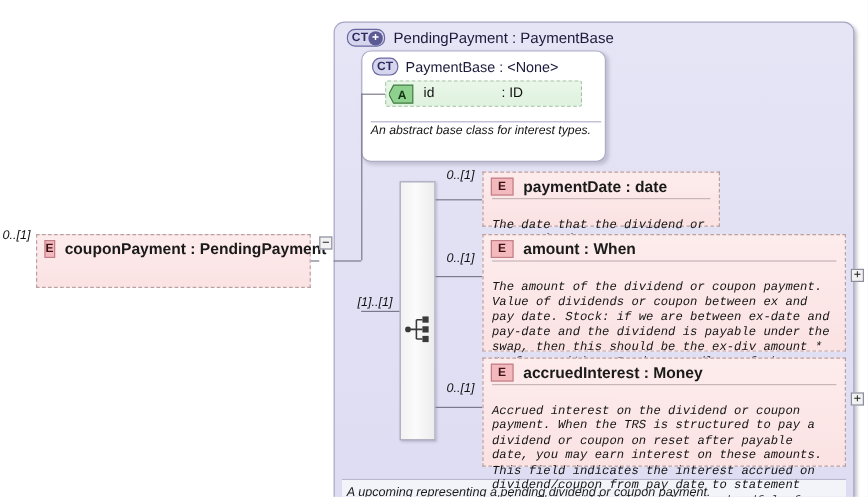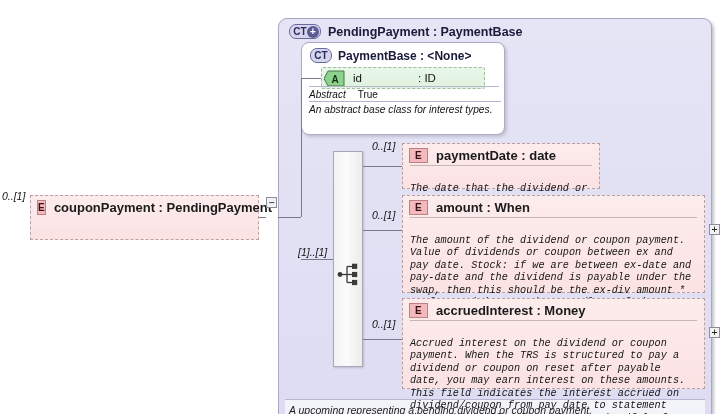--- a/index.html
+++ b/index.html
@@ -87,21 +87,21 @@
   .badge-e {
     width: 19px; height: 15px;
     border: 1px solid #c07f86;
     background: #f4b9bd;
     color: #3a1013;
     font-size: 10px;
   }
 
   .title-text {
     font-size: 12.5px;
-    font-weight: bold;
+    font-weight: normal;
     color: #1a1a3a;
   }
 
   
   .ct-inner {
     left: 301px; top: 27px;
     width: 204px; height: 93px;
     background: #ffffff;
     border: 1px solid #adabc6;
     border-radius: 8px;
@@ -265,24 +265,20 @@
     <span class="attr-hex">
       <svg width="21" height="17" viewBox="0 0 21 17">
         <polygon points="0,8.5 4,1 20,1 20,16 4,16" fill="#8ed08e" stroke="#3f7a3f" stroke-width="1"></polygon>
         <text x="11" y="12.5" font-family="Liberation Sans, sans-serif" font-size="10" font-weight="bold" fill="#123512" text-anchor="middle">A</text>
       </svg>
     </span>
     <span class="attr-name">id</span>
     <span class="attr-type">: ID</span>
   </div>
 
-  <div class="facet-row">
-    <span class="facet-key">Abstract</span>
-    <span class="facet-val">True</span>
-  </div>
 
   <div class="ct-inner-doc">An abstract base class for interest types.</div>
 
   <div class="abs line-h" style="left:259px; top:202px; width:7px;"></div>
   <div class="abs line-h" style="left:278px; top:202px; width:23px;"></div>
 
   <div class="abs line-v" style="left:301px; top:63px; height:139px;"></div>
   <div class="abs line-h" style="left:301px; top:63px; width:20px;"></div>
   <div class="abs line-h" style="left:301px; top:244px; width:32px;"></div>
 

